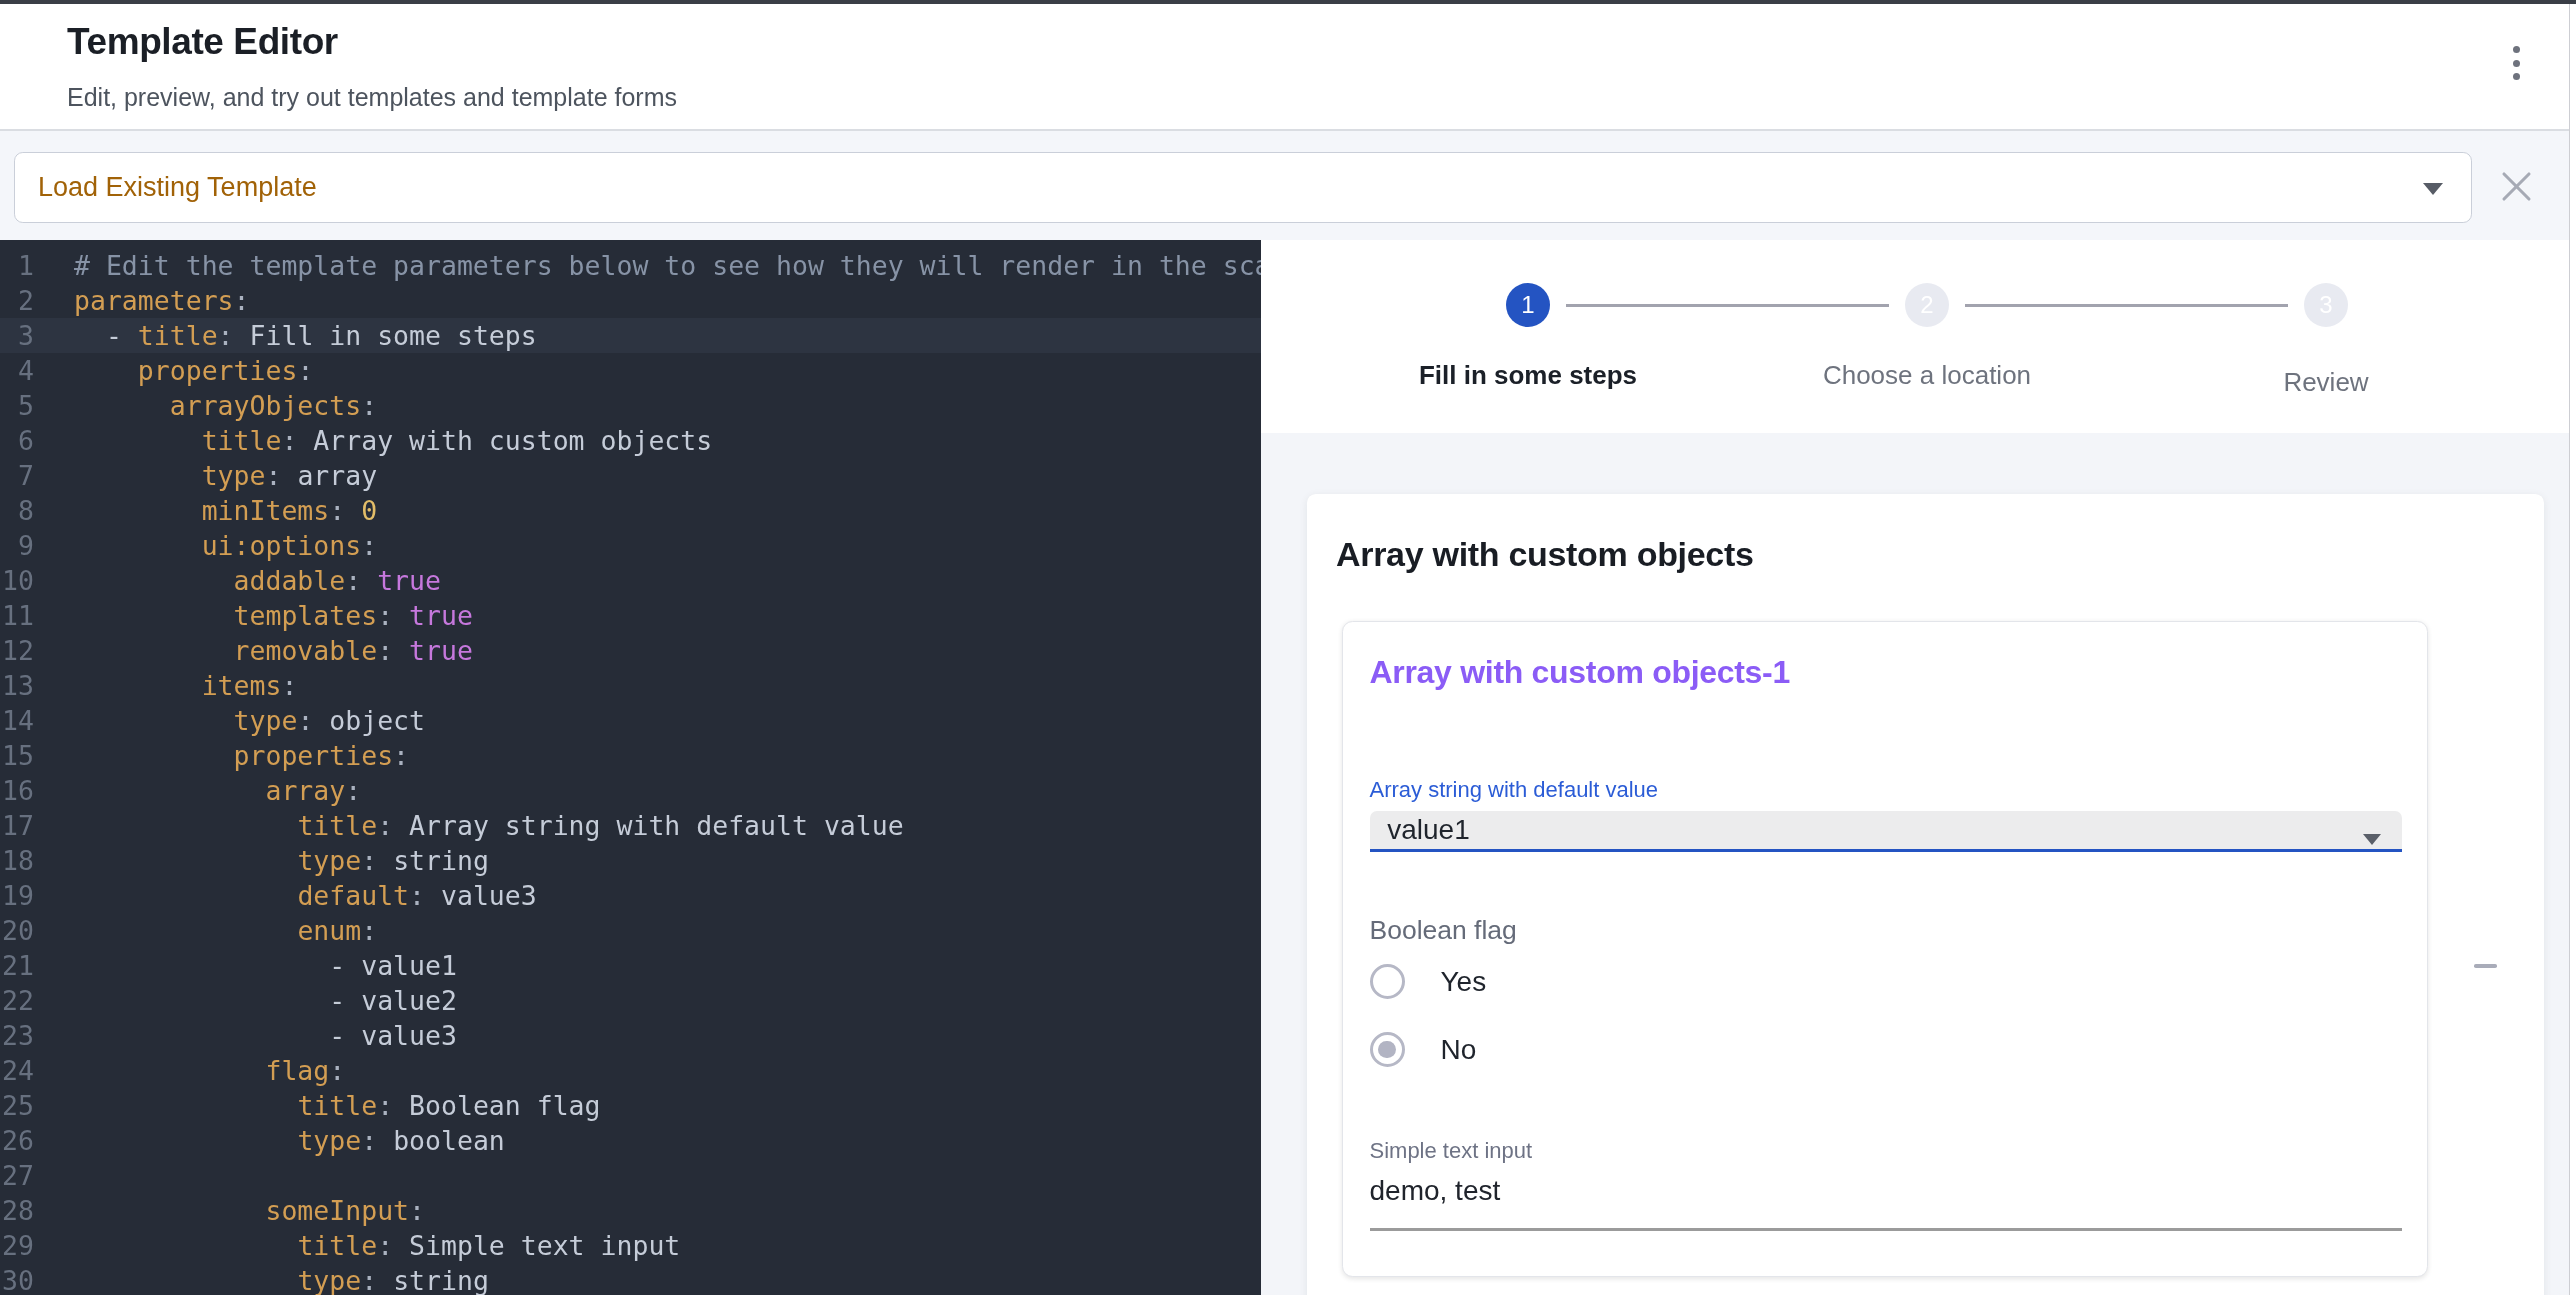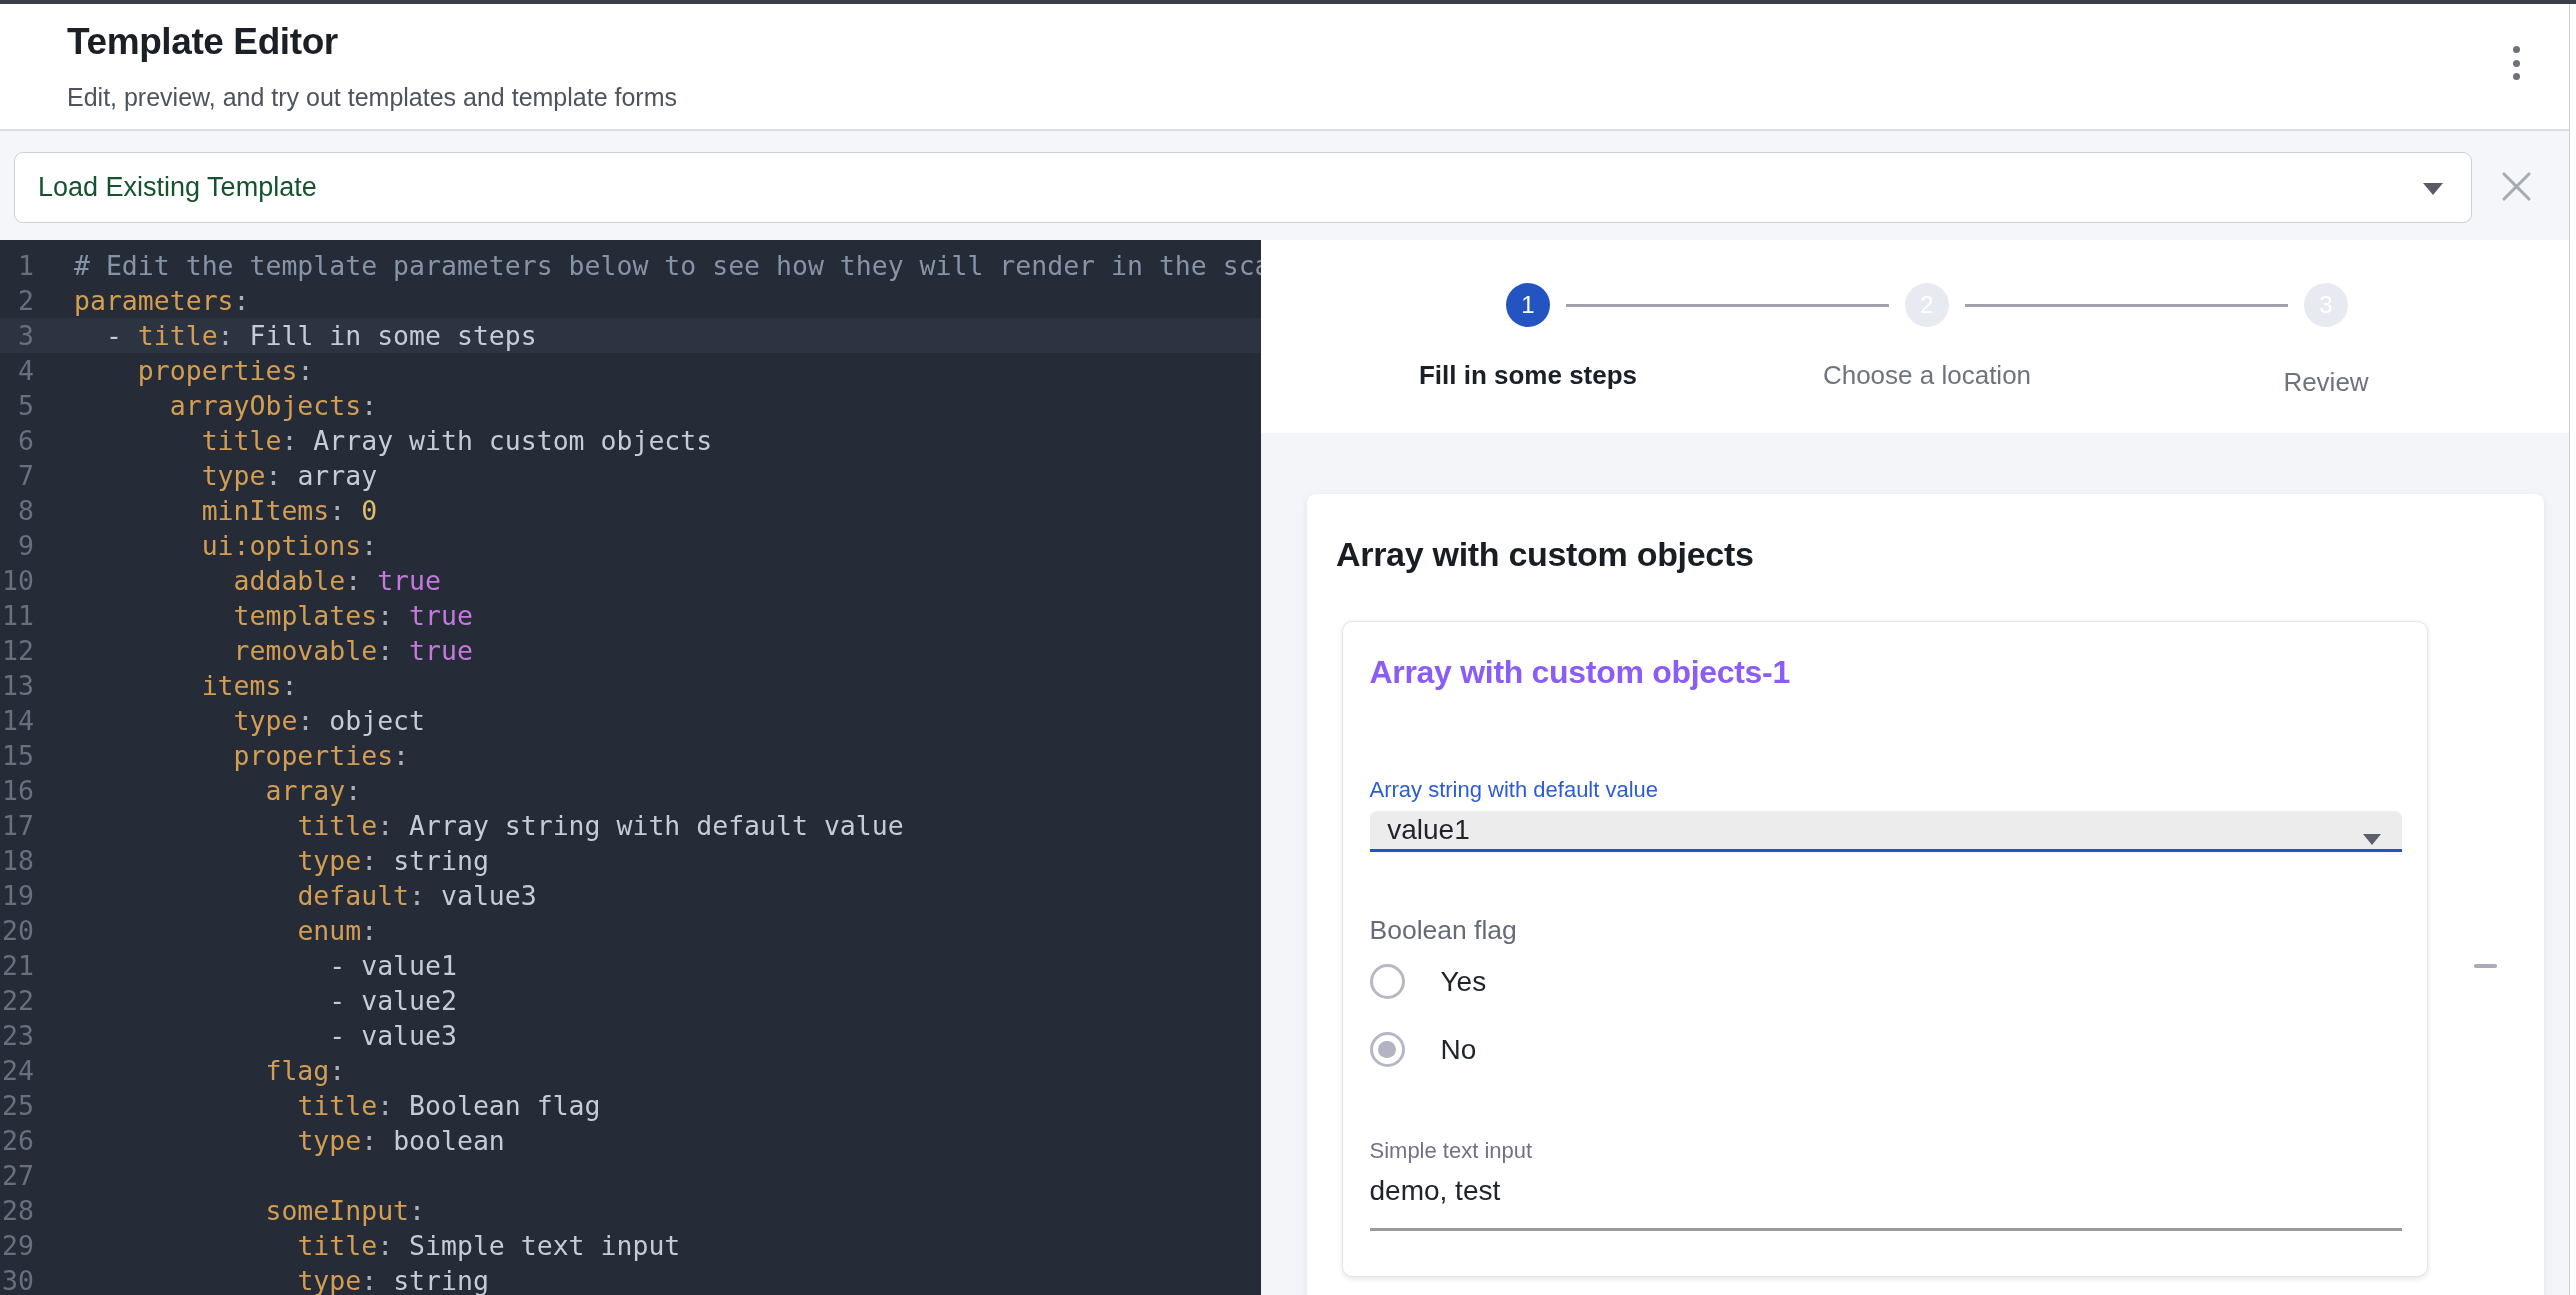--- a/index.html
+++ b/index.html
@@ -13,21 +13,21 @@
   
   .header{position:absolute;left:0;top:4.4px;width:2347px;height:125px;background:#ffffff;margin-left:23px;}
   .page-title{position:absolute;left:44px;top:14px;font-size:37px;font-weight:700;color:#1b1f26;letter-spacing:-0.4px;line-height:48px;}
   .page-subtitle{position:absolute;left:44px;top:76px;font-size:25px;color:#4d545e;line-height:34px;}
   .kebab-btn{position:absolute;left:2498px;top:42px;width:37px;height:42px;display:flex;flex-direction:column;align-items:center;justify-content:center;gap:6.2px;cursor:pointer;background:none;border:0;padding:0;}
   .kebab-btn i{width:7px;height:7px;border-radius:50%;background:#6e727d;display:block;}
   .header-divider{position:absolute;left:0;top:129px;width:2576px;height:1.8px;background:#dadde2;}
   
   .toolbar{position:absolute;left:0;top:131px;width:2576px;height:110px;background:#f4f6fa;}
   .combobox{position:absolute;left:14px;top:21px;width:2458px;height:71px;background:#ffffff;border:1.8px solid #cacfd9;border-radius:8.8px;box-sizing:border-box;display:flex;align-items:center;cursor:text;}
-  .combobox .placeholder{margin-left:23px;font-size:27px;color:#14532d;}
+  .combobox .placeholder{margin-left:23px;font-size:27px;color:#a16207;}
   .combo-caret{position:absolute;right:28px;top:30px;width:0;height:0;border-left:10.6px solid transparent;border-right:10.6px solid transparent;border-top:12.4px solid #575c66;}
   .clear-btn{position:absolute;left:2496px;top:166px;width:41px;height:41px;background:none;border:0;padding:0;cursor:pointer;}
   .clear-btn svg{display:block;}
   
   .editor{position:absolute;left:0;top:240px;width:1261px;height:1055px;background:#262c37;overflow:hidden;
     font-family:"DejaVu Sans Mono",monospace;font-size:26.5px;padding-top:8px;box-sizing:border-box;}
   .line{height:35px;line-height:35px;display:flex;white-space:pre;}
   .line.active{background:#2d3441;}
   .ln{width:34px;flex:none;text-align:right;color:#67707f;user-select:none;}
   .code{margin-left:40px;white-space:pre;}

